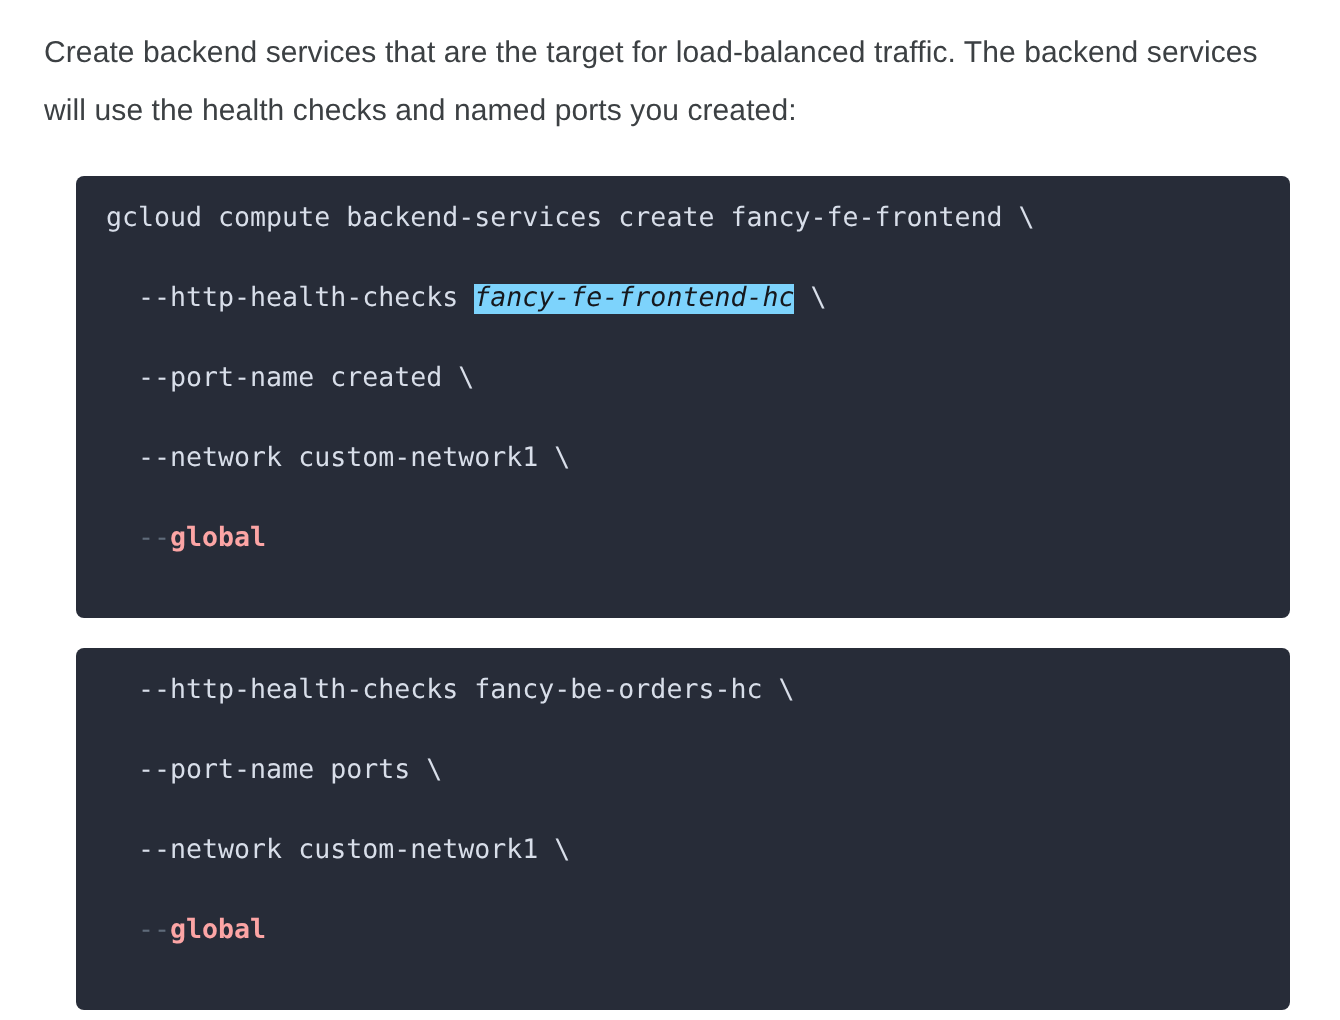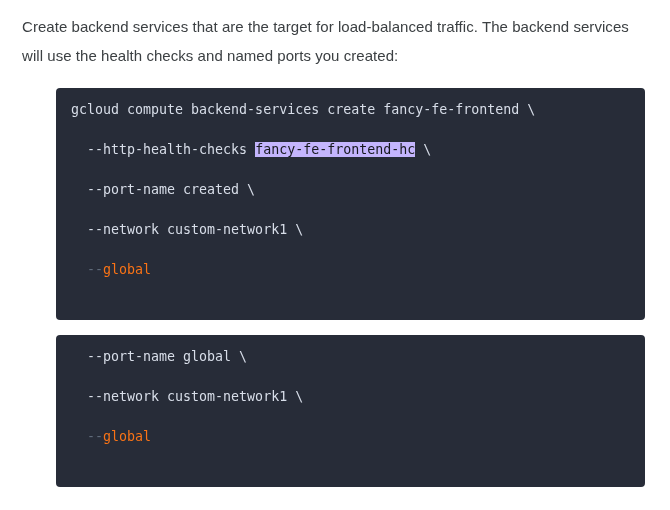--- a/index.html
+++ b/index.html
@@ -32,24 +32,24 @@
     letter-spacing: 0.05px;
   }
 
   .code-list {
     margin: 0;
     padding: 0;
     list-style: none;
   }
 
   .code-block {
-    margin: 0 25px 15px 56px;
+    margin: 0 25px 15px 38px;
     background: #272c38;
     border-radius: 4px;
-    padding: 12px 14px 20px 15px;
+    padding: 12px 14px 9px 15px;
     box-sizing: border-box;
   }
 
   .code-block:first-child {
     margin-top: 18px;
   }
 
   .code-block:last-child {
     margin-bottom: 0;
   }
@@ -69,46 +69,49 @@
     display: block;
     white-space: pre;
     min-height: 20px;
   }
 
   .tok-flag {
     color: #5f6b7a;
   }
 
   .tok-global {
-    color: #f97316;
+    color: #fca5a5;
+    font-weight: bold;
   }
 
   .hl {
-    background: #c4b5fd;
+    background: #7dd3fc;
     color: #16181d;
+    font-style: italic;
   }
 </style>
 </head>
 <body>
 
 <div class="page">
 
   <p class="intro">Create backend services that are the target for load-balanced traffic. The backend services will use the health checks and named ports you created:</p>
 
   <div class="code-list">
       <div class="code-block">
         <pre class="code"><span class="line"><span>gcloud compute backend-services create fancy-fe-frontend \</span></span>
 <span class="line"><span>  --http-health-checks </span><span class="hl">fancy-fe-frontend-hc</span><span> \</span></span>
 <span class="line"><span>  --port-name created \</span></span>
 <span class="line"><span>  --network custom-network1 \</span></span>
 <span class="line"><span class="tok-flag">  --</span><span class="tok-global">global</span></span>
 </pre>
       </div>
       <div class="code-block">
         <pre class="code">
-<span class="line"><span>  --port-name global \</span></span>
+<span class="line"><span>  --http-health-checks fancy-be-orders-hc \</span></span>
+<span class="line"><span>  --port-name ports \</span></span>
 <span class="line"><span>  --network custom-network1 \</span></span>
 <span class="line"><span class="tok-flag">  --</span><span class="tok-global">global</span></span>
 </pre>
       </div>
     </div>
 
 </div>
 
 </body></html>

